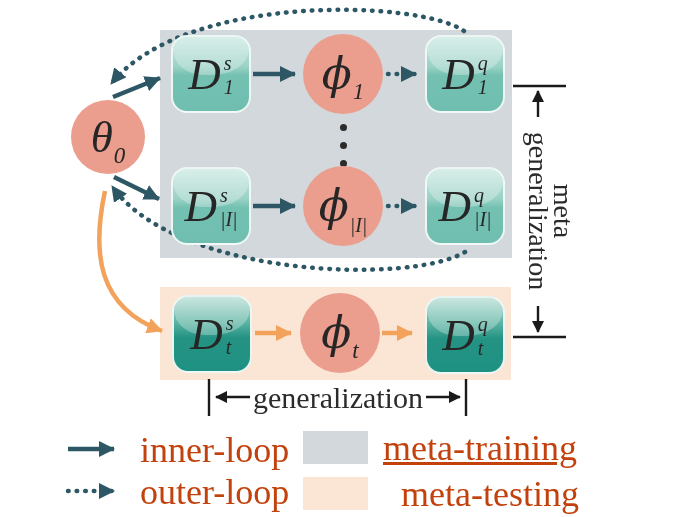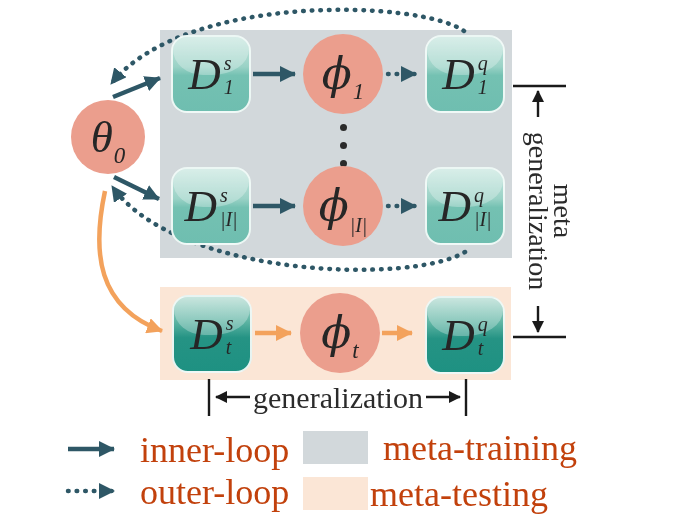--- a/index.html
+++ b/index.html
@@ -190,15 +190,15 @@
   <span>meta</span>
   <span>generalization</span>
 </div>
 <div class="h-measure-label">generalization</div>
 
 <div>
   <div class="legend-label" style="left:140px;top:450px;">inner-loop</div>
   <div class="legend-label" style="left:140px;top:492px;">outer-loop</div>
   <div class="swatch" style="left: 303px; top: 431px; background: rgb(210, 216, 219);"></div>
   <div class="swatch" style="left: 303px; top: 477px; background: rgb(251, 230, 214);"></div>
-  <div class="legend-label" style="left:383px;top:448px;">meta-training</div>
-  <div class="legend-label" style="left:370px;top:494px;text-align:center;">meta-testing</div>
+  <div class="legend-label" style="left:383px;top:448px;text-decoration:underline;">meta-training</div>
+  <div class="legend-label" style="left:401px;top:494px;text-align:center;">meta-testing</div>
 </div>
 
 </body></html>

